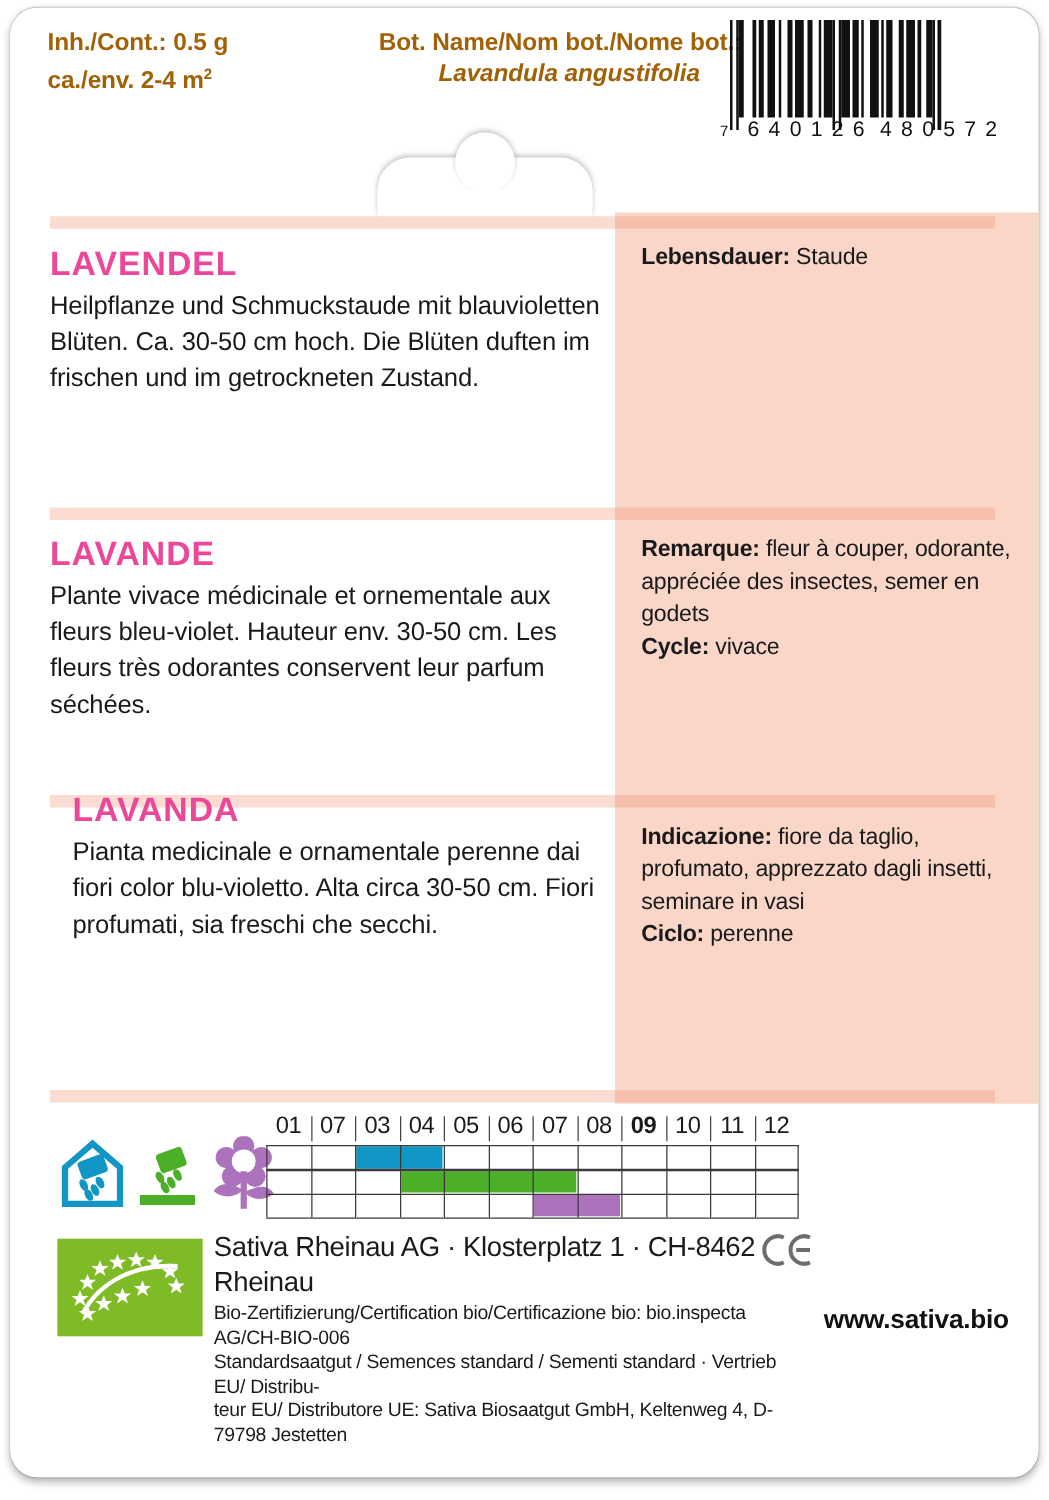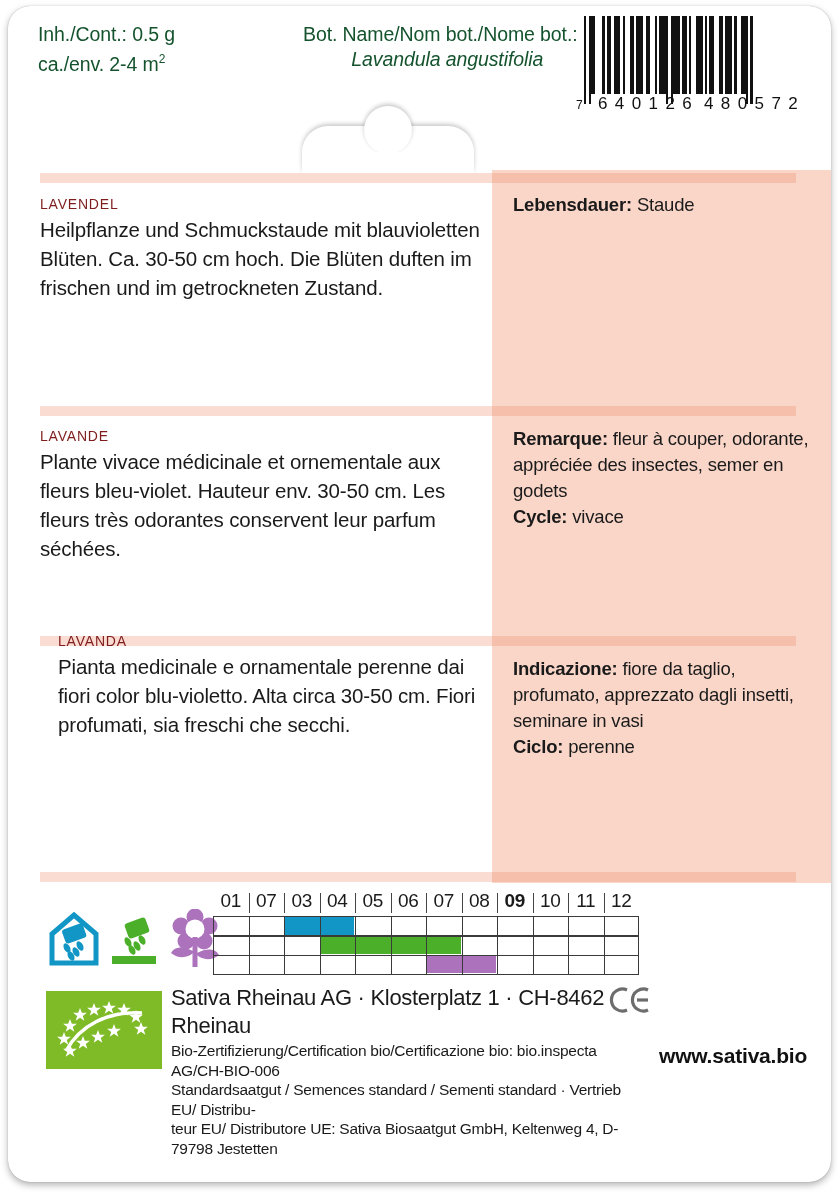--- a/index.html
+++ b/index.html
@@ -30,22 +30,23 @@
   
   #header {
     position: absolute;
     left: 0; top: 0; right: 0;
     height: 165px;
   }
   .hdr-block {
     position: absolute;
     font-size: 19.5px;
     line-height: 25px;
-    color: #14532d;
+    color: #a16207;
     letter-spacing: -0.1px;
+    font-weight: bold;
   }
   #hdr-content { left: 30px;  top: 16px; }
   #hdr-botanical { left: 295px; top: 16px; }
   #hdr-botanical .bot-label { display:block; }
   #hdr-botanical .bot-value {
     display: block;
     font-style: italic;
     text-align: center;
     padding-left: 14px;
   }
@@ -147,23 +148,23 @@
     background: #f6bfab;
   }
 
   .lang-left {
     position: absolute;
     left: 32px;
     width: 440px;
     color: #1a1a1a;
   }
   .lang-title {
-    font-size: 14px;
-    font-weight: normal;
-    color: #7f1d1d;
+    font-size: 27px;
+    font-weight: bold;
+    color: #ec4899;
     letter-spacing: 0.8px;
     margin: 0 0 3px 0;
   }
   .lang-desc {
     font-size: 20.5px;
     line-height: 29px;
     letter-spacing: -0.15px;
     margin: 0;
   }
 

